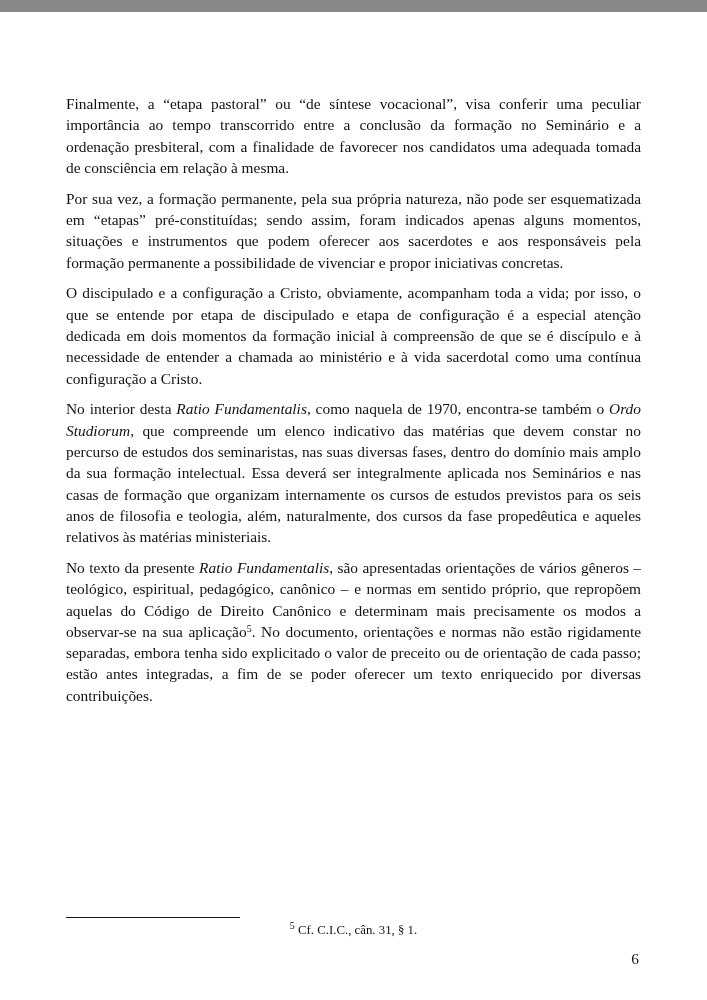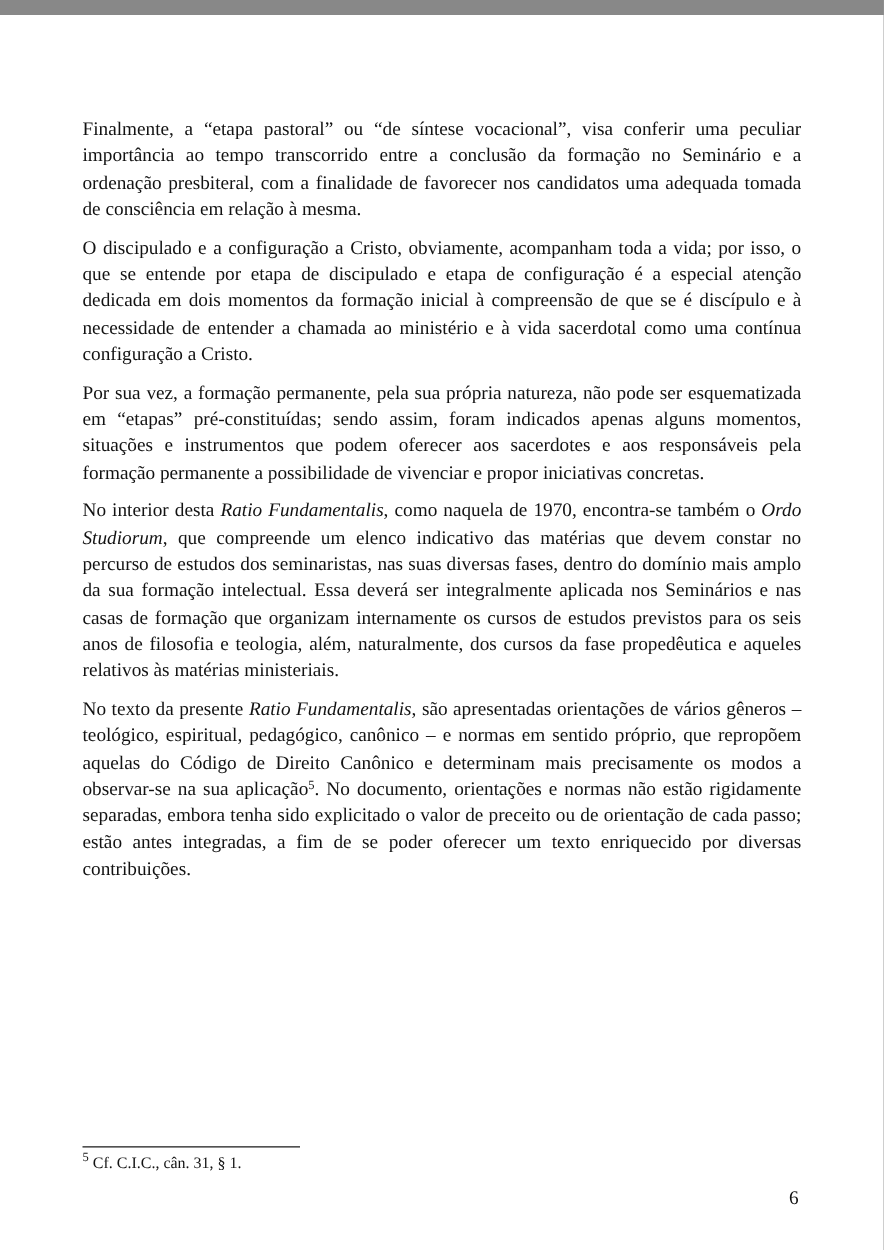--- a/index.html
+++ b/index.html
@@ -48,40 +48,40 @@
   }
   .footnote-rule {
     width: 174px;
     height: 0;
     border-top: 1.5px solid #1a1a1a;
     margin: 0 0 4px 0;
   }
   .footnote-line {
     font-size: 12.8px;
     line-height: 17px;
-    text-align: left;
+    text-align: center;
   }
   .page-number {
     position: absolute;
     right: 68px;
     top: 936px;
     font-size: 15.4px;
     line-height: 21px;
     text-align: right;
   }
 </style>
 </head>
 <body>
 
 <div class="page">
 
   <div class="doc-body" id="doc-body">
       <p><span>Finalmente, a “etapa pastoral” ou “de síntese vocacional”, visa conferir uma peculiar importância ao tempo transcorrido entre a conclusão da formação no Seminário e a ordenação presbiteral, com a finalidade de favorecer nos candidatos uma adequada tomada de consciência em relação à mesma.</span></p>
+      <p><span>Por sua vez, a formação permanente, pela sua própria natureza, não pode ser esquematizada em “etapas” pré-constituídas; sendo assim, foram indicados apenas alguns momentos, situações e instrumentos que podem oferecer aos sacerdotes e aos responsáveis pela formação permanente a possibilidade de vivenciar e propor iniciativas concretas.</span></p>
       <p><span>O discipulado e a configuração a Cristo, obviamente, acompanham toda a vida; por isso, o que se entende por etapa de discipulado e etapa de configuração é a especial atenção dedicada em dois momentos da formação inicial à compreensão de que se é discípulo e à necessidade de entender a chamada ao ministério e à vida sacerdotal como uma contínua configuração a Cristo.</span></p>
-      <p><span>Por sua vez, a formação permanente, pela sua própria natureza, não pode ser esquematizada em “etapas” pré-constituídas; sendo assim, foram indicados apenas alguns momentos, situações e instrumentos que podem oferecer aos sacerdotes e aos responsáveis pela formação permanente a possibilidade de vivenciar e propor iniciativas concretas.</span></p>
       <p><span>No interior desta </span><i>Ratio Fundamentalis</i><span>, como naquela de 1970, encontra-se também o </span><i>Ordo Studiorum</i><span>, que compreende um elenco indicativo das matérias que devem constar no percurso de estudos dos seminaristas, nas suas diversas fases, dentro do domínio mais amplo da sua formação intelectual. Essa deverá ser integralmente aplicada nos Seminários e nas casas de formação que organizam internamente os cursos de estudos previstos para os seis anos de filosofia e teologia, além, naturalmente, dos cursos da fase propedêutica e aqueles relativos às matérias ministeriais.</span></p>
       <p><span>No texto da presente </span><i>Ratio Fundamentalis</i><span>, são apresentadas orientações de vários gêneros – teológico, espiritual, pedagógico, canônico – e normas em sentido próprio, que repropõem aquelas do Código de Direito Canônico e determinam mais precisamente os modos a observar-se na sua aplicação</span><sup>5</sup><span>. No documento, orientações e normas não estão rigidamente separadas, embora tenha sido explicitado o valor de preceito ou de orientação de cada passo; estão antes integradas, a fim de se poder oferecer um texto enriquecido por diversas contribuições.</span></p>
     </div>
 
   <div class="footnote-area">
     <div class="footnote-rule"></div>
     <div class="footnote-line"><sup>5</sup><span> Cf. C.I.C., cân. 31, § 1.</span></div>
   </div>
 
   <div class="page-number">6</div>

